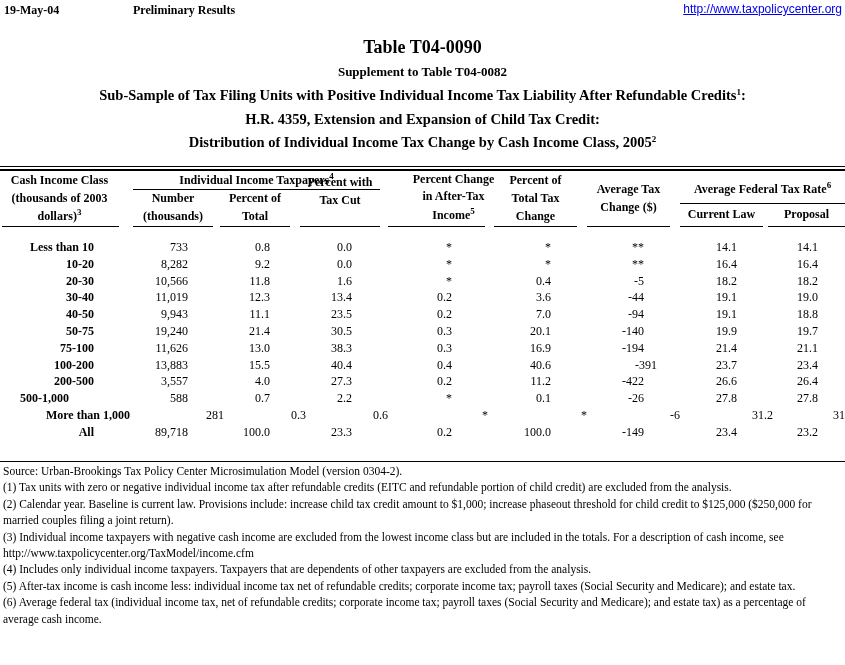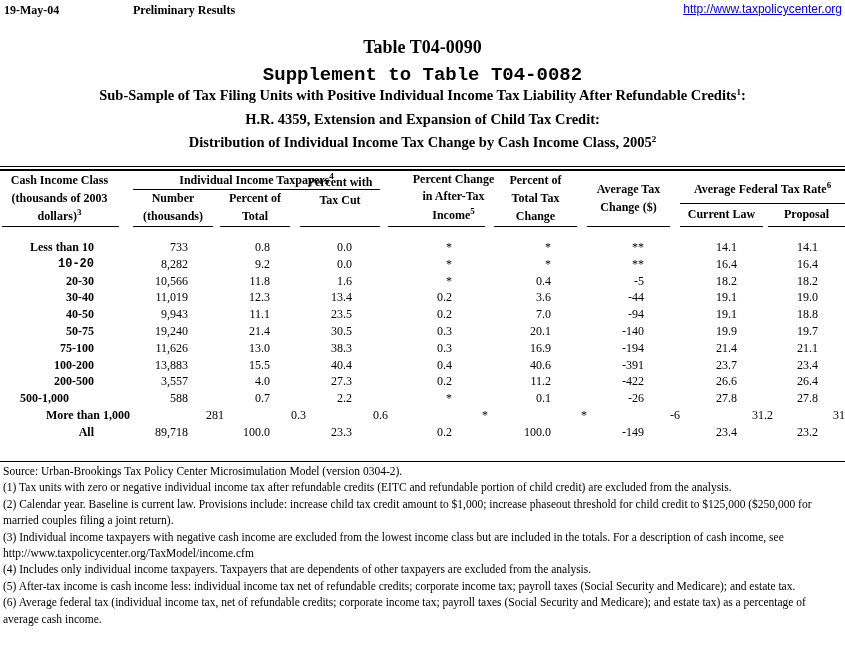--- a/index.html
+++ b/index.html
@@ -8,21 +8,21 @@
     font-family: "Liberation Serif", "DejaVu Serif", serif; color: #000;
   }
   .abs { position: absolute; }
   .topbar { font-size: 12px; font-weight: bold; }
   .top-date { left: 4px; top: 3px; }
   .top-prelim { left: 133px; top: 3px; }
   .top-link { right: 3px; top: 2px; font-family: "Liberation Sans", "DejaVu Sans", sans-serif; font-weight: normal; font-size: 12px; color: #0000ee; text-decoration: underline; }
 
   .titles { left: 0; width: 845px; text-align: center; font-weight: bold; }
   .t-main { top: 37px; font-size: 18px; }
-  .t-sub1 { top: 64px; font-size: 19px; font-family: Liberation Mono, monospace; }
+  .t-sub1 { top: 64px; font-size: 13px; }
   .t-sub2 { top: 87px; font-size: 14.5px; }
   .t-sub3 { top: 111px; font-size: 14.5px; }
   .t-sub4 { top: 134px; font-size: 14.5px; }
   sup { font-size: 9px; line-height: 0; vertical-align: 5px; }
 
   .rule { position: absolute; left: 0; width: 845px; background: #000; height: 1px; }
   .rule-top1 { top: 166px; height: 1px; }
   .rule-top2 { top: 169px; height: 2px; }
 
   .hdr { position: absolute; font-weight: bold; font-size: 12px; text-align: center; line-height: 18px; }
@@ -115,21 +115,21 @@
       <span class="cell" style="right: 657px;">733</span>
       <span class="cell" style="right: 575px;">0.8</span>
       <span class="cell" style="right: 493px;">0.0</span>
       <span class="cell" style="right: 393px;">*</span>
       <span class="cell" style="right: 294px;">*</span>
       <span class="cell" style="right: 201px;">**</span>
       <span class="cell" style="right: 108px;">14.1</span>
       <span class="cell" style="right: 27px;">14.1</span>
     </div>
     <div class="row" style="top: 256.8px;">
-      <span class="cell label" style="right: 751px; font-family: Liberation Mono, monospace;">10-20</span>
+      <span class="cell label" style="right: 751px;">10-20</span>
       <span class="cell" style="right: 657px;">8,282</span>
       <span class="cell" style="right: 575px;">9.2</span>
       <span class="cell" style="right: 493px;">0.0</span>
       <span class="cell" style="right: 393px;">*</span>
       <span class="cell" style="right: 294px;">*</span>
       <span class="cell" style="right: 201px;">**</span>
       <span class="cell" style="right: 108px;">16.4</span>
       <span class="cell" style="right: 27px;">16.4</span>
     </div>
     <div class="row" style="top: 273.6px;">
@@ -187,21 +187,21 @@
       <span class="cell" style="right: 108px;">21.4</span>
       <span class="cell" style="right: 27px;">21.1</span>
     </div>
     <div class="row" style="top: 357.6px;">
       <span class="cell label" style="right: 751px;">100-200</span>
       <span class="cell" style="right: 657px;">13,883</span>
       <span class="cell" style="right: 575px;">15.5</span>
       <span class="cell" style="right: 493px;">40.4</span>
       <span class="cell" style="right: 393px;">0.4</span>
       <span class="cell" style="right: 294px;">40.6</span>
-      <span class="cell" style="right: 201px;">-391</span>
+      <span class="cell" style="right: 188px;">-391</span>
       <span class="cell" style="right: 108px;">23.7</span>
       <span class="cell" style="right: 27px;">23.4</span>
     </div>
     <div class="row" style="top: 374.4px;">
       <span class="cell label" style="right: 751px;">200-500</span>
       <span class="cell" style="right: 657px;">3,557</span>
       <span class="cell" style="right: 575px;">4.0</span>
       <span class="cell" style="right: 493px; text-align: center;">27.3</span>
       <span class="cell" style="right: 393px;">0.2</span>
       <span class="cell" style="right: 294px;">11.2</span>

